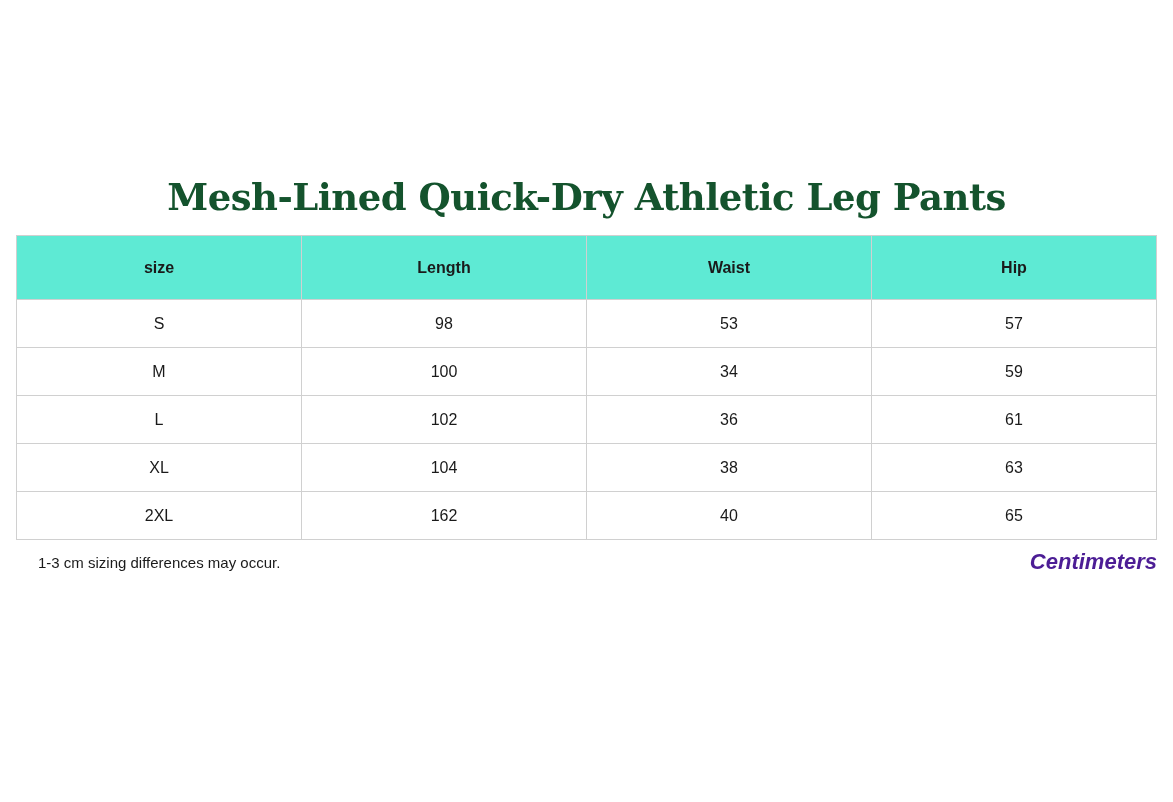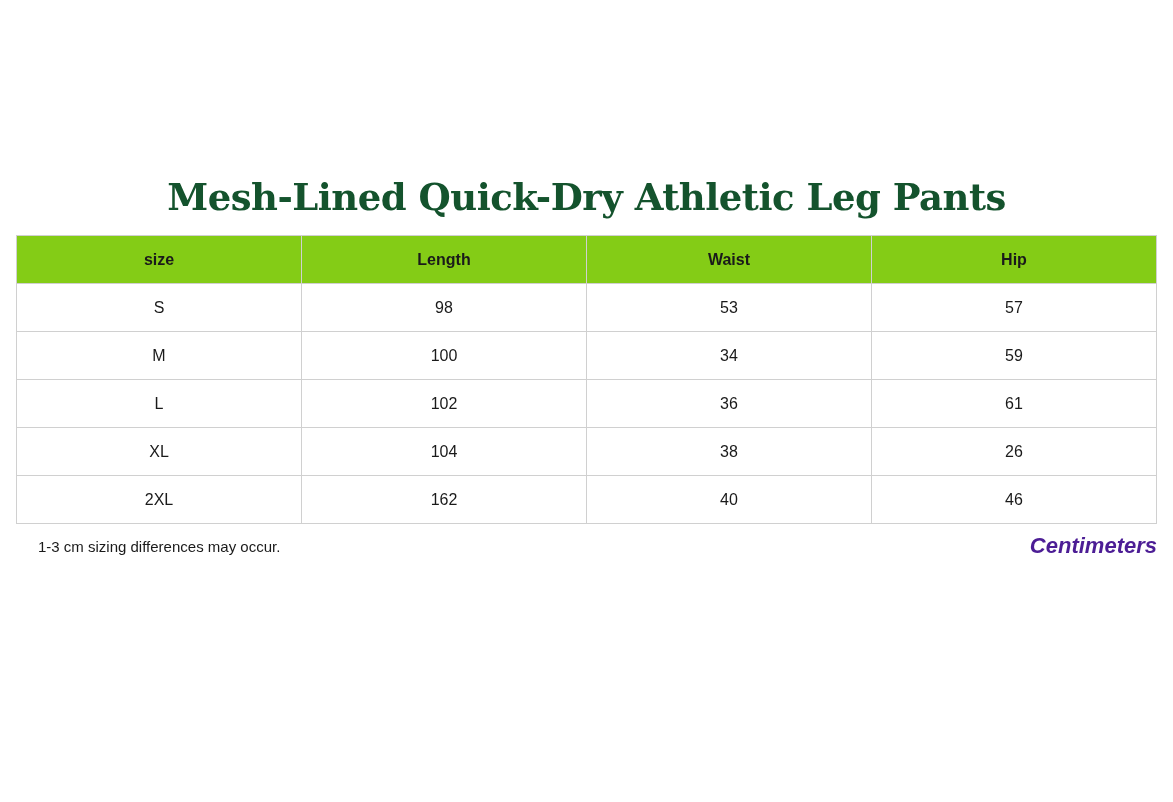--- a/index.html
+++ b/index.html
@@ -40,25 +40,25 @@
     border-collapse: collapse;
     table-layout: fixed;
   }
   table.size-table th,
   table.size-table td {
     border: 1px solid #d0d0d0;
     text-align: center;
     color: #1a1a1a;
   }
   table.size-table th {
-    background: #84cc16;
+    background: #5eead4;
     font-size: 16px;
     font-weight: 700;
     height: 47px;
-    padding: 0;
+    padding: 8px;
   }
   table.size-table td {
     background: #ffffff;
     font-size: 16px;
     font-weight: 400;
     height: 47px;
     padding: 0;
   }
   .footer {
     position: relative;
@@ -116,27 +116,27 @@
         <tr>
           <td>L</td>
           <td>102</td>
           <td>36</td>
           <td>61</td>
         </tr>
         <tr>
           <td>XL</td>
           <td>104</td>
           <td>38</td>
-          <td>26</td>
+          <td>63</td>
         </tr>
         <tr>
           <td>2XL</td>
           <td>162</td>
           <td>40</td>
-          <td>46</td>
+          <td>65</td>
         </tr>
       </tbody>
     </table>
 
     <div class="footer">
       <div class="note">1-3 cm sizing differences may occur.</div>
       <div class="unit">Centimeters</div>
     </div>
 
   </div>

